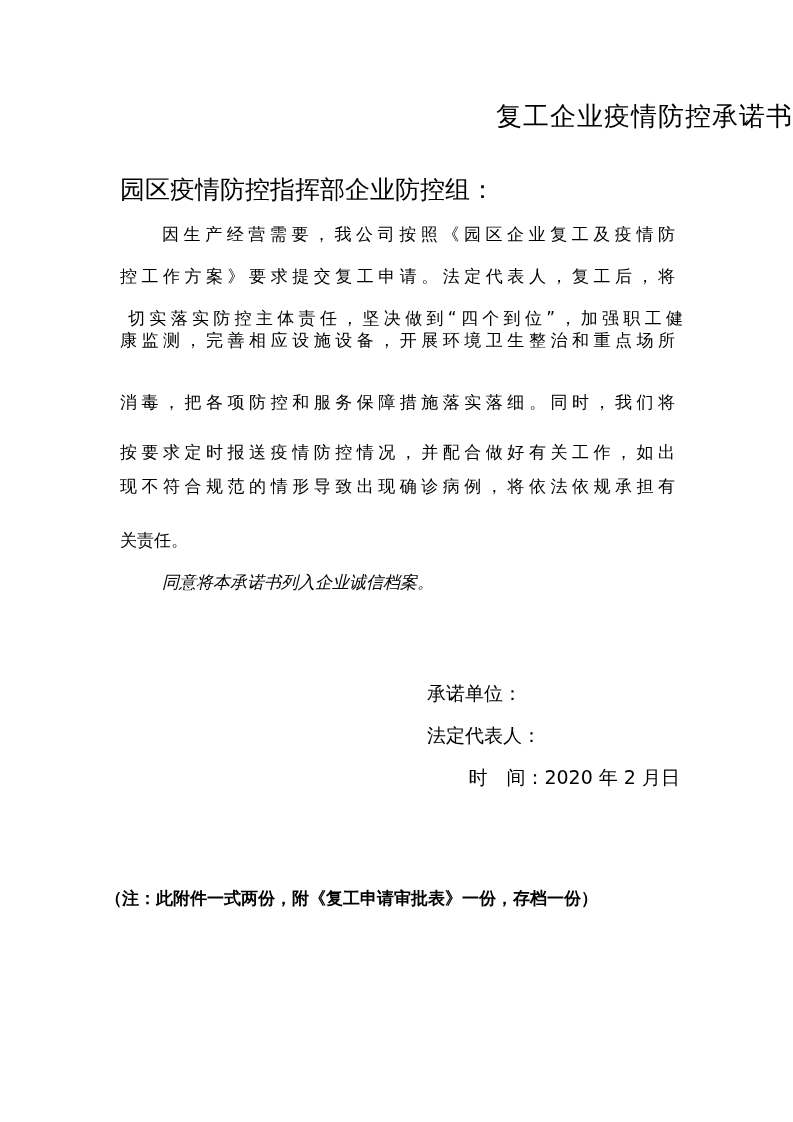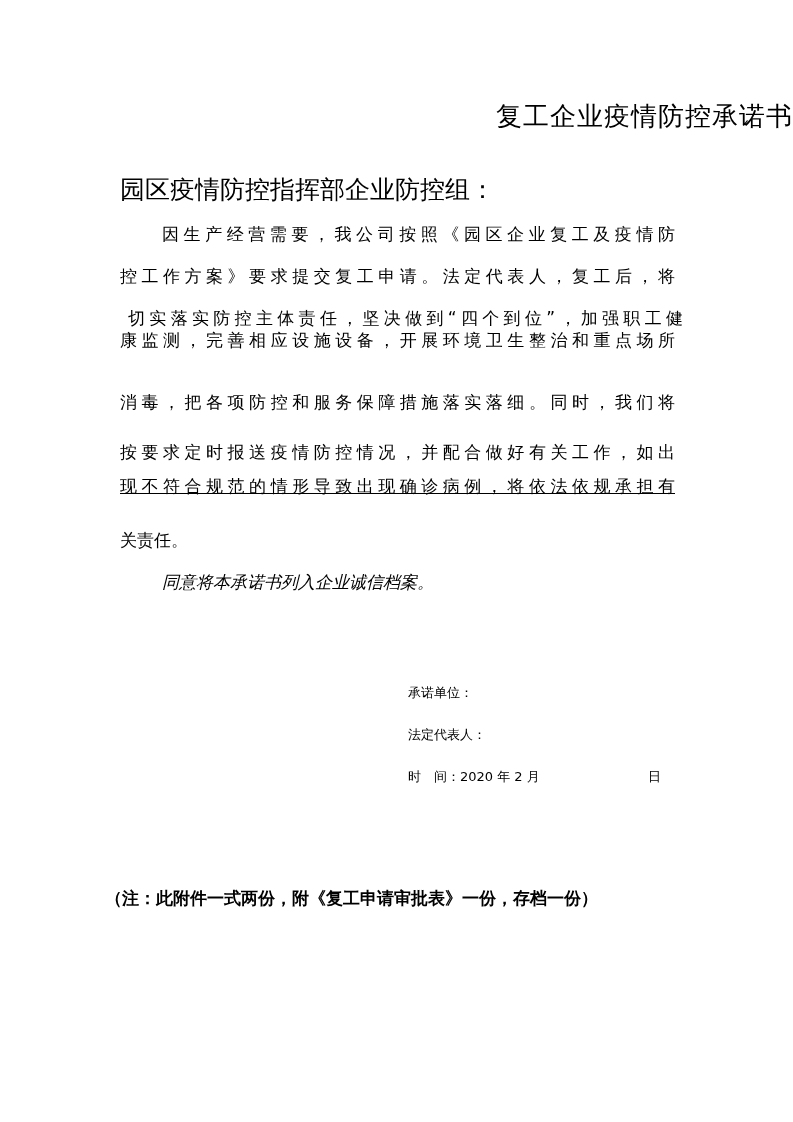--- a/index.html
+++ b/index.html
@@ -16,21 +16,21 @@
       position: absolute; left: 120px; top: 176px;
       font-size: 25px; line-height: 28px; white-space: nowrap;
     }
     .body-line {
       position: absolute; left: 120px; font-size: 17px; line-height: 28px;
       white-space: nowrap; width: 555px; text-align: justify; text-align-last: justify;
     }
     .body-line.indent { left: 162px; width: 513px; }
     .body-line.last { text-align-last: left; margin-top: 12px; }
     .sig {
-      position: absolute; left: 408px; font-size: 13px; line-height: 28px; white-space: nowrap;
+      position: absolute; left: 427px; font-size: 19px; line-height: 28px; white-space: nowrap;
     }
     .date-row { display: flex; width: 253px; justify-content: space-between; }
     .note {
       position: absolute; left: 0; width: 703px; top: 885px;
       text-align: center; font-size: 17px; font-weight: bold; line-height: 26px;
       font-family: "DejaVu Serif", "Liberation Serif", serif;
     }
   </style>
 </head>
 <body>
@@ -39,26 +39,26 @@
   <div class="title">复工企业疫情防控承诺书</div>
 
   <div class="salutation">园区疫情防控指挥部企业防控组：</div>
 
   <div class="body-line indent" style="top:220px;">因生产经营需要，我公司按照《园区企业复工及疫情防</div>
   <div class="body-line" style="top:262px;">控工作方案》要求提交复工申请。法定代表人，复工后，将</div>
   <div class="body-line" style="top:304px;margin-left:8px;">切实落实防控主体责任，坚决做到“四个到位”，加强职工健</div>
   <div class="body-line" style="top:326px;">康监测，完善相应设施设备，开展环境卫生整治和重点场所</div>
   <div class="body-line" style="top:388px;">消毒，把各项防控和服务保障措施落实落细。同时，我们将</div>
   <div class="body-line" style="top:430px;margin-top:8px;">按要求定时报送疫情防控情况，并配合做好有关工作，如出</div>
-  <div class="body-line" style="top:472px;text-decoration:underline;">现不符合规范的情形导致出现确诊病例，将依法依规承担有</div>
+  <div class="body-line" style="top:472px;">现不符合规范的情形导致出现确诊病例，将依法依规承担有</div>
   <div class="body-line last" style="top:514px;">关责任。</div>
 
   <div class="body-line indent last" style="top:556px;font-style:italic;">同意将本承诺书列入企业诚信档案。</div>
 
   <div class="sig" style="top:679px;">承诺单位：</div>
   <div class="sig" style="top:721px;">法定代表人：</div>
-  <div class="sig date-row" style="top:763px;">
+  <div class="sig date-row" style="top:763px;justify-content:flex-end;">
     <span><span>时　间：</span><span>2020 年 2 月</span></span>
     <span>日</span>
   </div>
 
   <div class="note">（注：此附件一式两份，附《复工申请审批表》一份，存档一份）</div>
 </div>
 
 </body></html>

